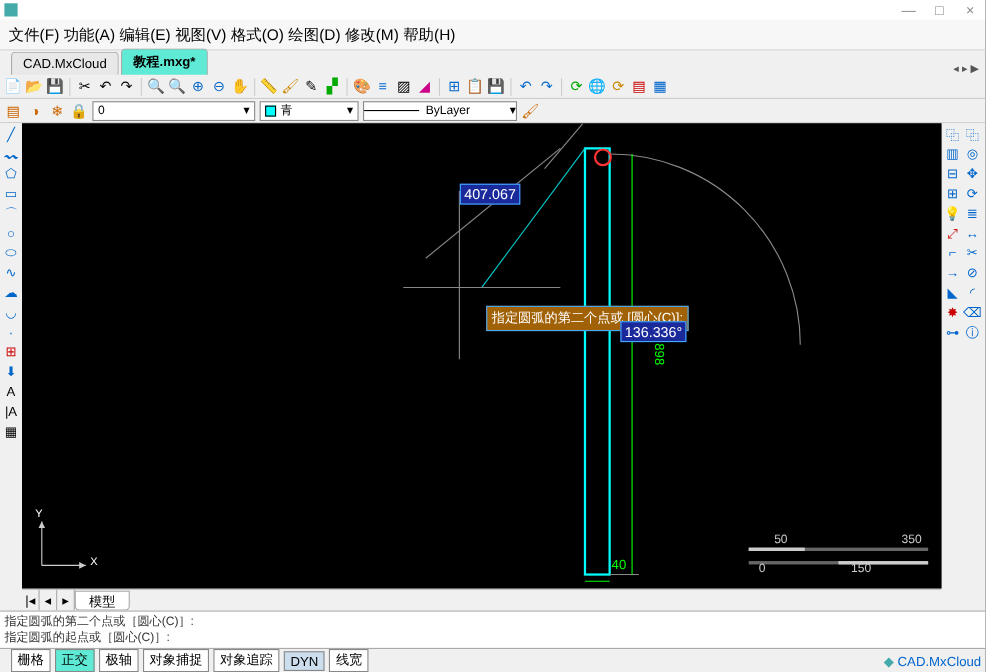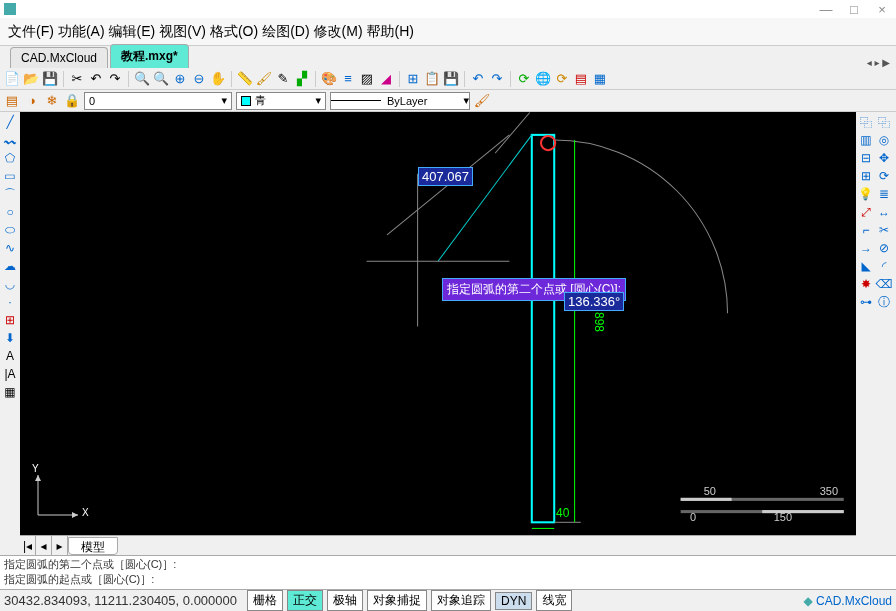--- a/index.html
+++ b/index.html
@@ -30,21 +30,21 @@
   .canvas { flex: 1; background: #000; position: relative; overflow: hidden; }
   .model-tab { height: 20px; background: #f0f0f0; display: flex; align-items: center; border-top: 1px solid #aaa; }
   .model-tab .nav { width: 16px; text-align: center; border-right: 1px solid #aaa; height: 100%; line-height: 20px; }
   .model-tab .mt { padding: 0 12px; border: 1px solid #aaa; background: #fff; height: 18px; line-height: 18px; border-radius: 0 0 4px 4px; }
   .cmdwin { position: absolute; bottom: 22px; left: 0; right: 0; height: 34px; background: #fff; border-top: 1px solid #aaa; font-size: 11px; padding: 2px 4px; color: #333; display: flex; flex-direction: column; justify-content: flex-end; }
   .statusbar { position: absolute; bottom: 0; left: 0; right: 0; height: 22px; background: #f0f0f0; border-top: 1px solid #aaa; display: flex; align-items: center; font-size: 12px; padding: 0 4px; gap: 4px; }
   .statusbar .coord { color: #333; font-size: 13px; }
   .statusbar .btn { border: 1px solid #888; padding: 1px 5px; background: #fff; font-size: 12px; }
   .statusbar .link { color: #1a5fd0; text-decoration: underline; }
   .dim-input { position: absolute; background: #1a2a9a; color: #fff; border: 1px solid #4af; padding: 1px 3px; font-size: 13px; }
-  .cmd-tip { position: absolute; background: #6d28d9; color: #fff; border: 1px solid #4af; padding: 2px 4px; font-size: 12px; }
+  .cmd-tip { position: absolute; background: #a16207; color: #fff; border: 1px solid #4af; padding: 2px 4px; font-size: 12px; }
   .ang-box { position: absolute; background: #1a2a9a; color: #fff; border: 1px solid #4af; padding: 1px 3px; font-size: 13px; }
   .dimtext { position: absolute; color: #0f0; font-size: 12px; margin-left: 32px; }
   .scale-text { position: absolute; color: #ccc; font-size: 11px; margin-left: 12px; }
   .ucs { position: absolute; left: 8px; bottom: 8px; color: #fff; font-size: 10px; }
   .cyan-sq { width: 10px; height: 10px; background: #0ff; display: inline-block; margin-right: 4px; border:1px solid #000; }
 </style>
 </head>
 <body>
 
 <div class="titlebar">
@@ -226,21 +226,20 @@
     <div class="t" style="color:#06c">ⓘ</div>
   </div>
 </div>
 
 <div class="cmdwin">
   <div>指定圆弧的第二个点或［圆心(C)］:</div>
   <div>指定圆弧的起点或［圆心(C)］:</div>
 </div>
 
 <div class="statusbar">
-  <span class="coord">30432.834093, 11211.230405, 0.000000</span>
   <span style="margin-left:6px" class="btn">栅格</span>
   <span class="btn" style="background:#5eead4">正交</span>
   <span class="btn">极轴</span>
   <span class="btn">对象捕捉</span>
   <span class="btn">对象追踪</span>
   <span class="btn" style="background:#cde">DYN</span>
   <span class="btn">线宽</span>
   <span style="margin-left:auto; color:#06c">
     <span style="color:#4aa">◆</span>
     <span>CAD.MxCloud</span>

